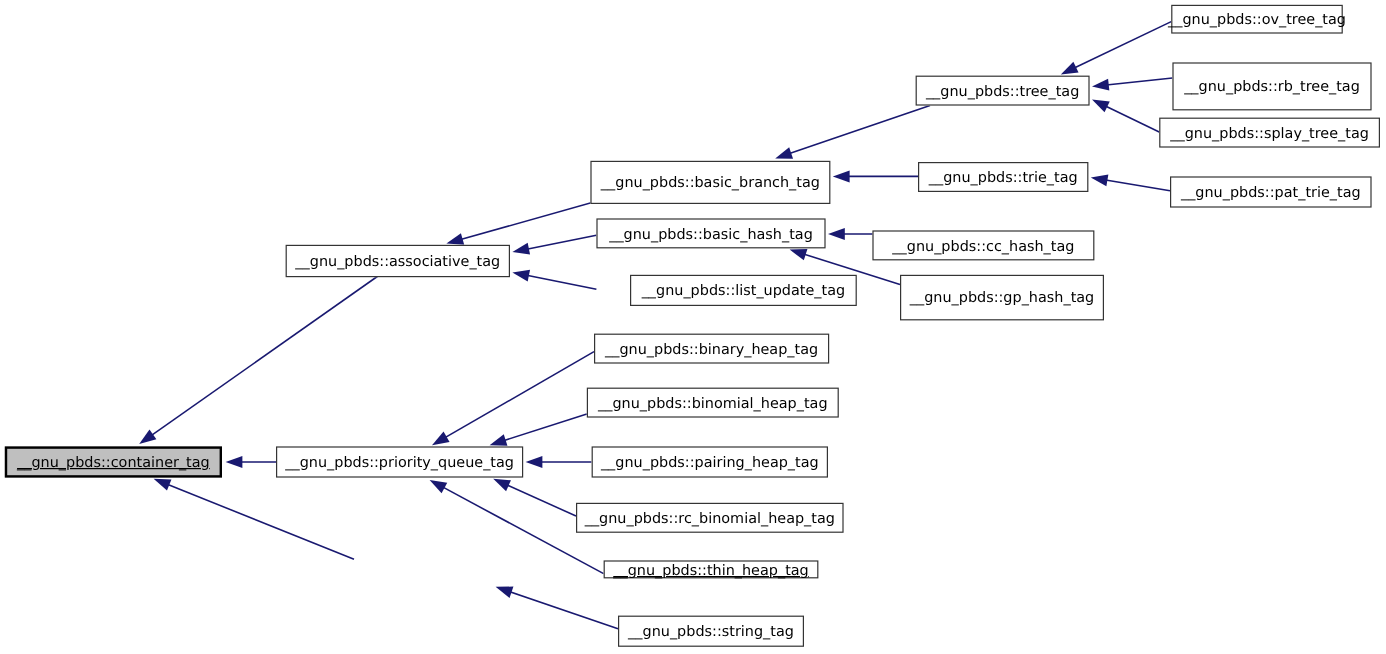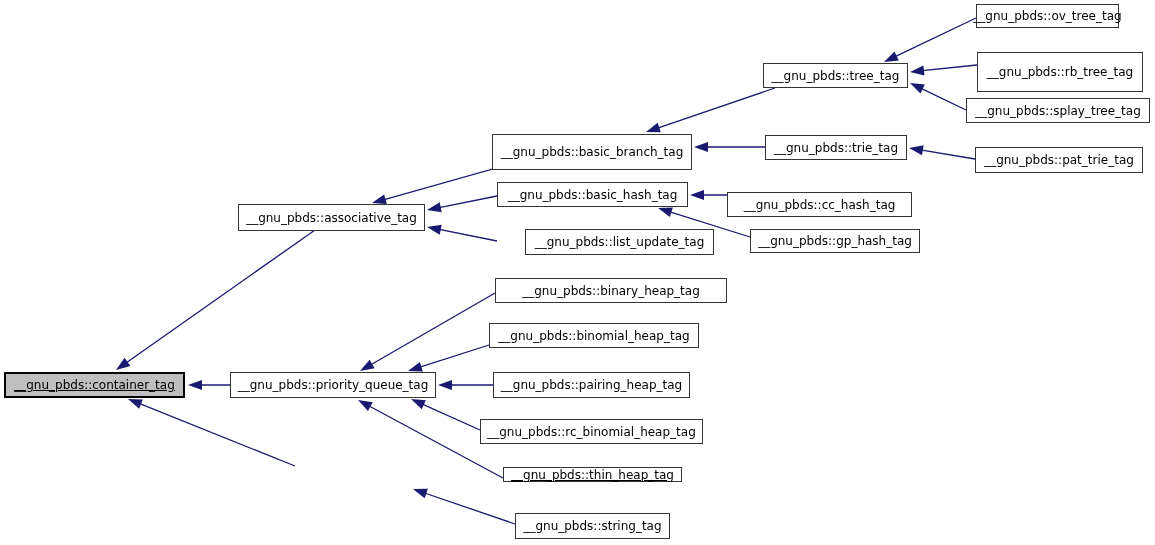--- a/index.html
+++ b/index.html
@@ -97,27 +97,27 @@
         <line x1="515" y1="524" x2="422.4586463194752" y2="492.24561393315327" stroke="#191970" stroke-width="1.3"></line>
         <polygon points="413,489 427.86491181384184,488.81453634667696 424.61929788068863,498.27318266615214" fill="#191970"></polygon>
       </g>
     </svg>
 <div class="node highlight" style="left: 4px; top: 372px; width: 181px; height: 26px;">__gnu_pbds::container_tag</div>
     <div class="node" style="left: 238px; top: 204px; width: 187px; height: 27px;">__gnu_pbds::associative_tag</div>
     <div class="node" style="left: 230px; top: 372px; width: 206px; height: 26px;">__gnu_pbds::priority_queue_tag</div>
     <div class="node" style="left: 492px; top: 134px; width: 200px; height: 36px;">__gnu_pbds::basic_branch_tag</div>
     <div class="node" style="left: 497px; top: 182px; width: 191px; height: 25px;">__gnu_pbds::basic_hash_tag</div>
     <div class="node" style="left: 497px; top: 229px; width: 189px; height: 26px; margin-left: 28px;">__gnu_pbds::list_update_tag</div>
-    <div class="node" style="left: 495px; top: 278px; width: 232px; height: 25px;">__gnu_pbds::binary_heap_tag</div>
+    <div class="node" style="left: 495px; top: 278px; width: 196px; height: 25px;">__gnu_pbds::binary_heap_tag</div>
     <div class="node" style="left: 489px; top: 323px; width: 210px; height: 25px;">__gnu_pbds::binomial_heap_tag</div>
     <div class="node" style="left: 493px; top: 372px; width: 197px; height: 26px;">__gnu_pbds::pairing_heap_tag</div>
     <div class="node" style="left: 480px; top: 419px; width: 223px; height: 25px;">__gnu_pbds::rc_binomial_heap_tag</div>
     <div class="node" style="left: 503px; top: 467px; width: 179px; height: 15px; text-decoration: underline;">__gnu_pbds::thin_heap_tag</div>
     <div class="node" style="left: 515px; top: 513px; width: 155px; height: 26px;">__gnu_pbds::string_tag</div>
     <div class="node" style="left: 763px; top: 63px; width: 145px; height: 25px;">__gnu_pbds::tree_tag</div>
     <div class="node" style="left: 765px; top: 135px; width: 142px; height: 25px;">__gnu_pbds::trie_tag</div>
     <div class="node" style="left: 727px; top: 182px; width: 185px; height: 25px; margin-top: 10px;">__gnu_pbds::cc_hash_tag</div>
-    <div class="node" style="left: 750px; top: 229px; width: 170px; height: 24px;">__gnu_pbds::gp_hash_tag</div>
+    <div class="node" style="left: 750px; top: 229px; width: 170px; height: 38px;">__gnu_pbds::gp_hash_tag</div>
     <div class="node" style="left: 976px; top: 4px; width: 143px; height: 24px;">__gnu_pbds::ov_tree_tag</div>
     <div class="node" style="left: 977px; top: 52px; width: 166px; height: 40px;">__gnu_pbds::rb_tree_tag</div>
     <div class="node" style="left: 966px; top: 98px; width: 184px; height: 25px;">__gnu_pbds::splay_tree_tag</div>
     <div class="node" style="left: 975px; top: 147px; width: 168px; height: 26px;">__gnu_pbds::pat_trie_tag</div>
   </div>
 
 </body></html>

